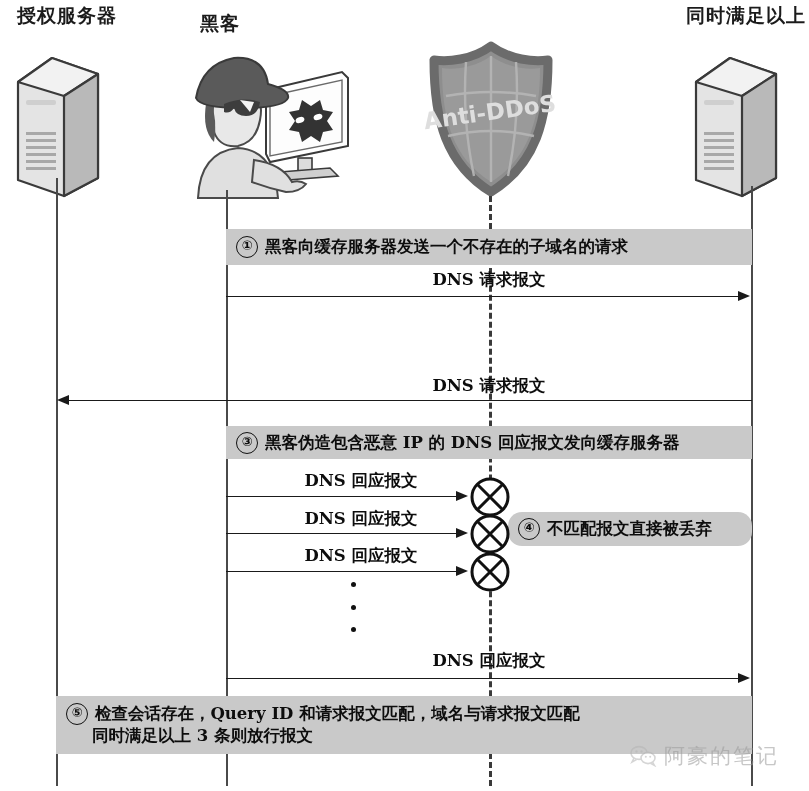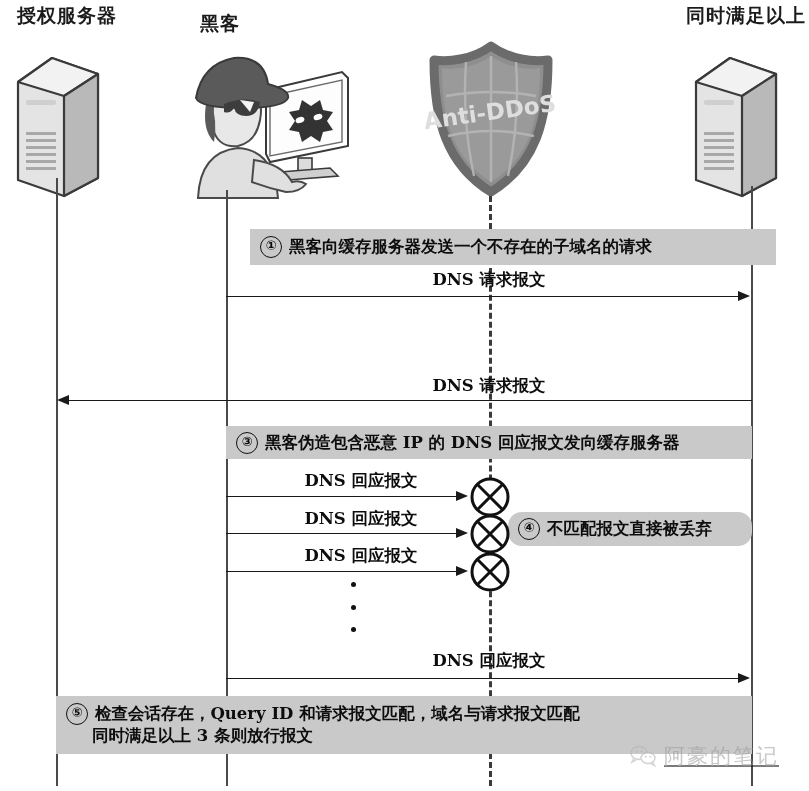--- a/index.html
+++ b/index.html
@@ -153,21 +153,21 @@
       <rect x="18" y="120" width="30" height="3"></rect>
         <rect x="18" y="127" width="30" height="3"></rect>
     </g>
   </svg>
 
   <div class="lifeline" style="left:56px;top:178px;height:608px;"></div>
   <div class="lifeline" style="left:226px;top:190px;height:596px;"></div>
   <div class="lifeline-dashed" style="left:489px;top:196px;height:590px;"></div>
   <div class="lifeline" style="left:751px;top:186px;height:600px;"></div>
 
-  <div class="band" style="left:226px;top:229px;width:526px;height:36px;margin-left:24px;">
+  <div class="band" style="left:226px;top:229px;width:526px;height:36px;">
     <div class="band-line">
       <span class="step-num">①</span><span>黑客向缓存服务器发送一个不存在的子域名的请求</span>
     </div>
   </div>
   <div class="msg-label" style="left:226px;top:269px;width:526px;">DNS 请求报文</div>
   <div class="arrow-line" style="left:226px;top:296px;width:514px;"></div>
   <div class="arrow-head right" style="left:738px;top:291px;"></div>
 
   <div class="msg-label" style="left:226px;top:375px;width:526px;">DNS 请求报文</div>
   <div class="arrow-line" style="left:68px;top:400px;width:684px;"></div>
@@ -220,21 +220,21 @@
   <div class="arrow-line" style="left:226px;top:678px;width:514px;"></div>
   <div class="arrow-head right" style="left:738px;top:673px;"></div>
 
   <div class="band" style="left:56px;top:696px;width:696px;height:58px;">
     <div class="band-line">
       <span class="step-num">⑤</span><span>检查会话存在，Query ID 和请求报文匹配，域名与请求报文匹配</span>
     </div>
     <div class="band-line indent">同时满足以上 3 条则放行报文</div>
   </div>
 
-  <div class="watermark" style="left:630px;top:742px;text-decoration:underline;">
+  <div class="watermark" style="left:630px;top:742px;">
     <svg width="28" height="22" viewBox="0 0 28 22">
       <ellipse cx="9" cy="8" rx="8" ry="6.4" fill="none" stroke="#b4b4b4" stroke-width="1.6"></ellipse>
       <path d="M4 13 L2 17 L6.5 14.6" fill="none" stroke="#b4b4b4" stroke-width="1.6"></path>
       <circle cx="6.5" cy="6.5" r="1.2" fill="#b4b4b4"></circle>
       <circle cx="11.5" cy="6.5" r="1.2" fill="#b4b4b4"></circle>
       <ellipse cx="18" cy="13" rx="7" ry="5.6" fill="#fff" stroke="#b4b4b4" stroke-width="1.6"></ellipse>
       <path d="M22.5 17.2 L24.4 20.4 L20.6 18.4" fill="none" stroke="#b4b4b4" stroke-width="1.6"></path>
       <circle cx="15.8" cy="11.8" r="1" fill="#b4b4b4"></circle>
       <circle cx="20.2" cy="11.8" r="1" fill="#b4b4b4"></circle>
     </svg>

